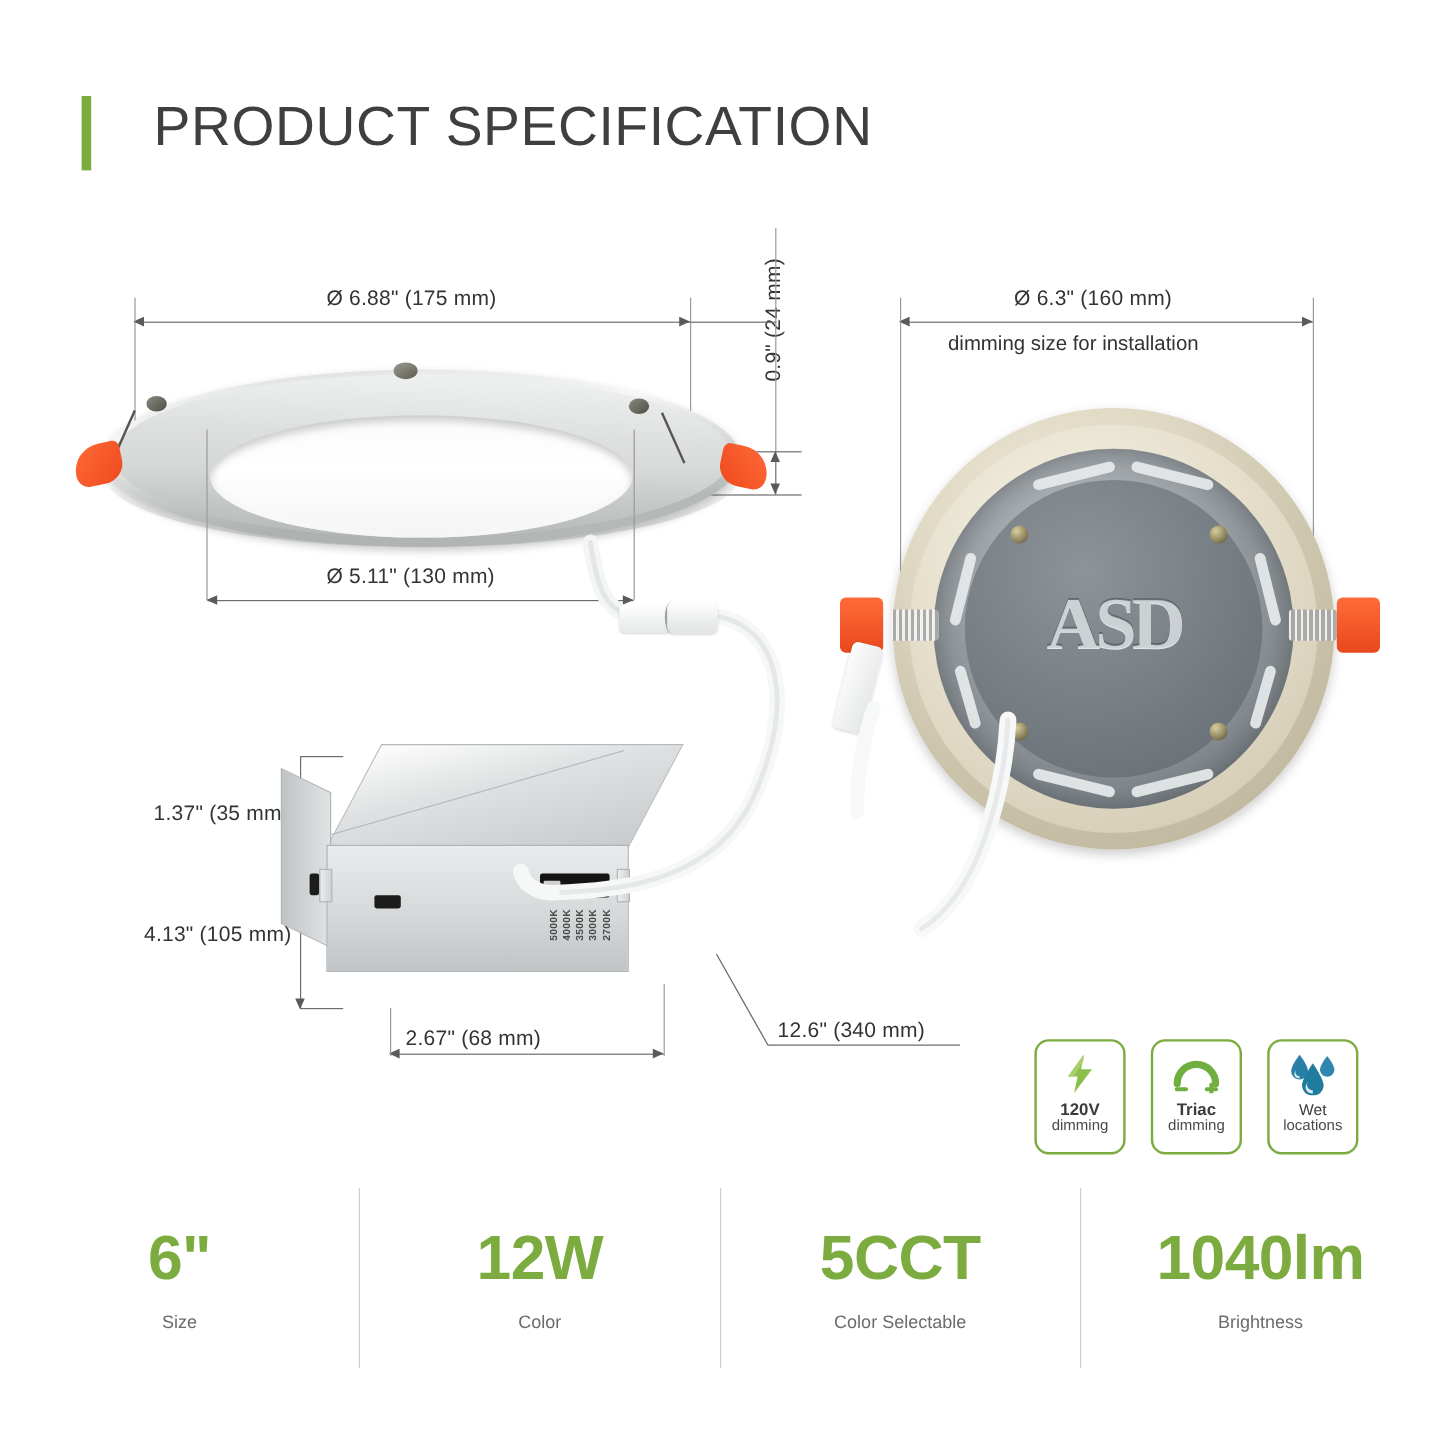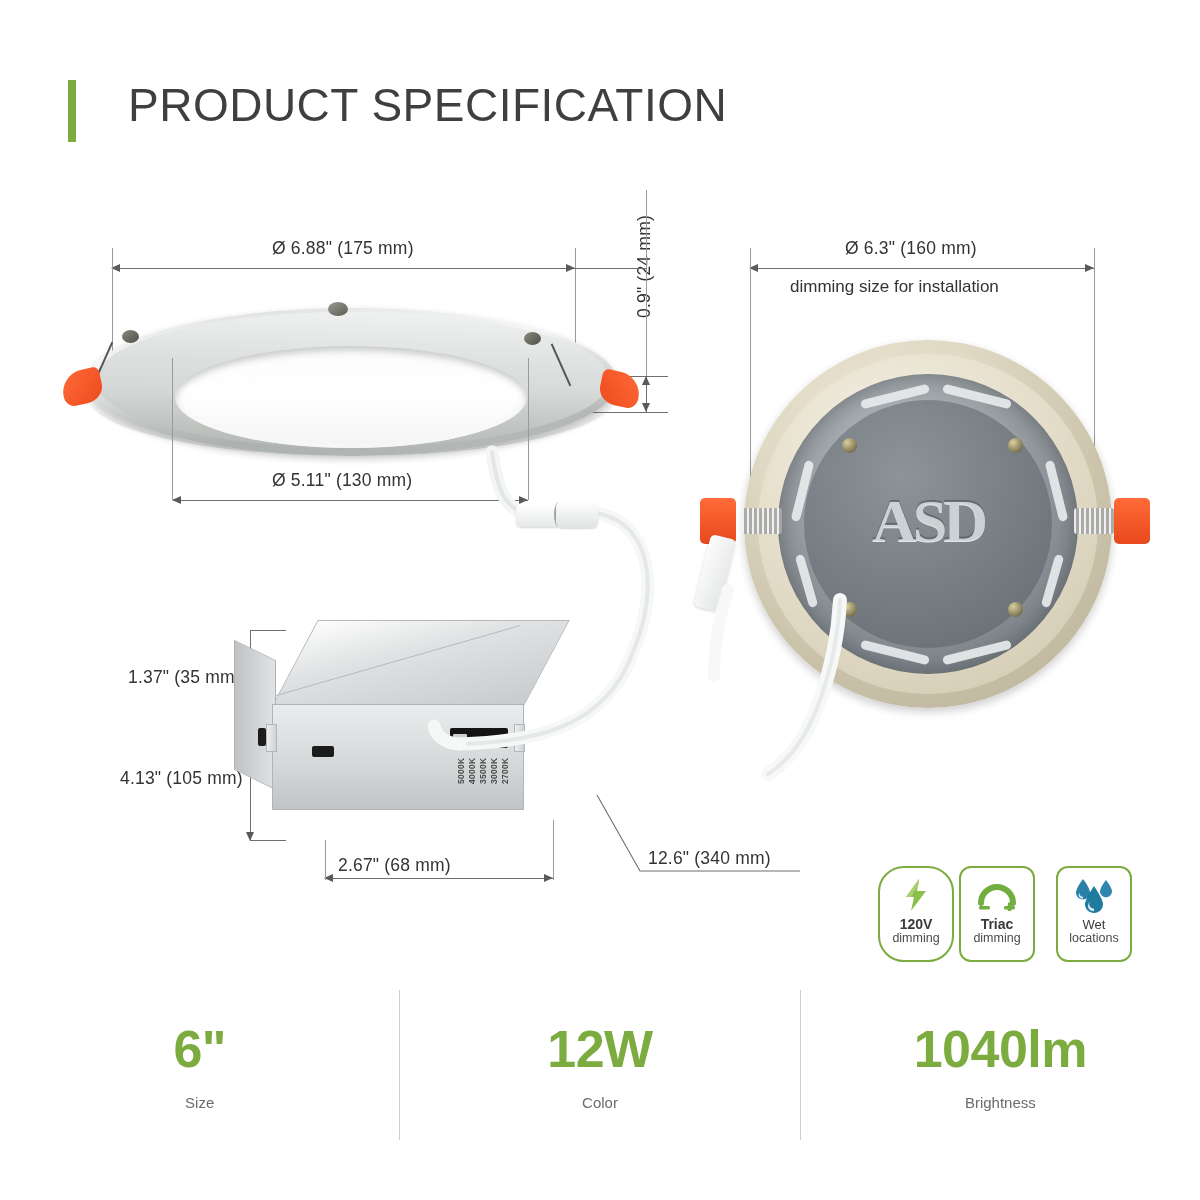--- a/index.html
+++ b/index.html
@@ -274,21 +274,21 @@
 <div class="conn">
   <div class="b1"></div>
   <div class="ring"></div>
   <div class="b2"></div>
 </div>
 
 <div class="dim" style="left:648px;top:848px;">12.6" (340 mm)</div>
 
 <div class="badges">
 
-  <div class="badge" style="left:16px;top:0px;border-radius:26px;">
+  <div class="badge" style="left:0px;top:0px;">
     <div class="badge-ico">
       <svg width="30" height="34" viewBox="0 0 30 34">
         <path d="M18,1 L5,19 L13,19 L10,33 L25,13 L16,13 Z" fill="#8CBF4A"></path>
         <path d="M18,1 L5,19 L10,19 L18,6 Z" fill="#A9D06E"></path>
       </svg>
     </div>
     <div class="badge-t1">120V</div>
     <div class="badge-t2">dimming</div>
   </div>
 
@@ -323,16 +323,20 @@
 <div class="specbar">
   <div class="spec">
     <div class="spec-val">6"</div>
     <div class="spec-lab">Size</div>
   </div>
   <div class="spec">
     <div class="spec-val">12W</div>
     <div class="spec-lab">Color</div>
   </div>
   <div class="spec">
+    <div class="spec-val">5CCT</div>
+    <div class="spec-lab">Color Selectable</div>
+  </div>
+  <div class="spec">
     <div class="spec-val">1040lm</div>
     <div class="spec-lab">Brightness</div>
   </div>
 </div>
 
 </body></html>

